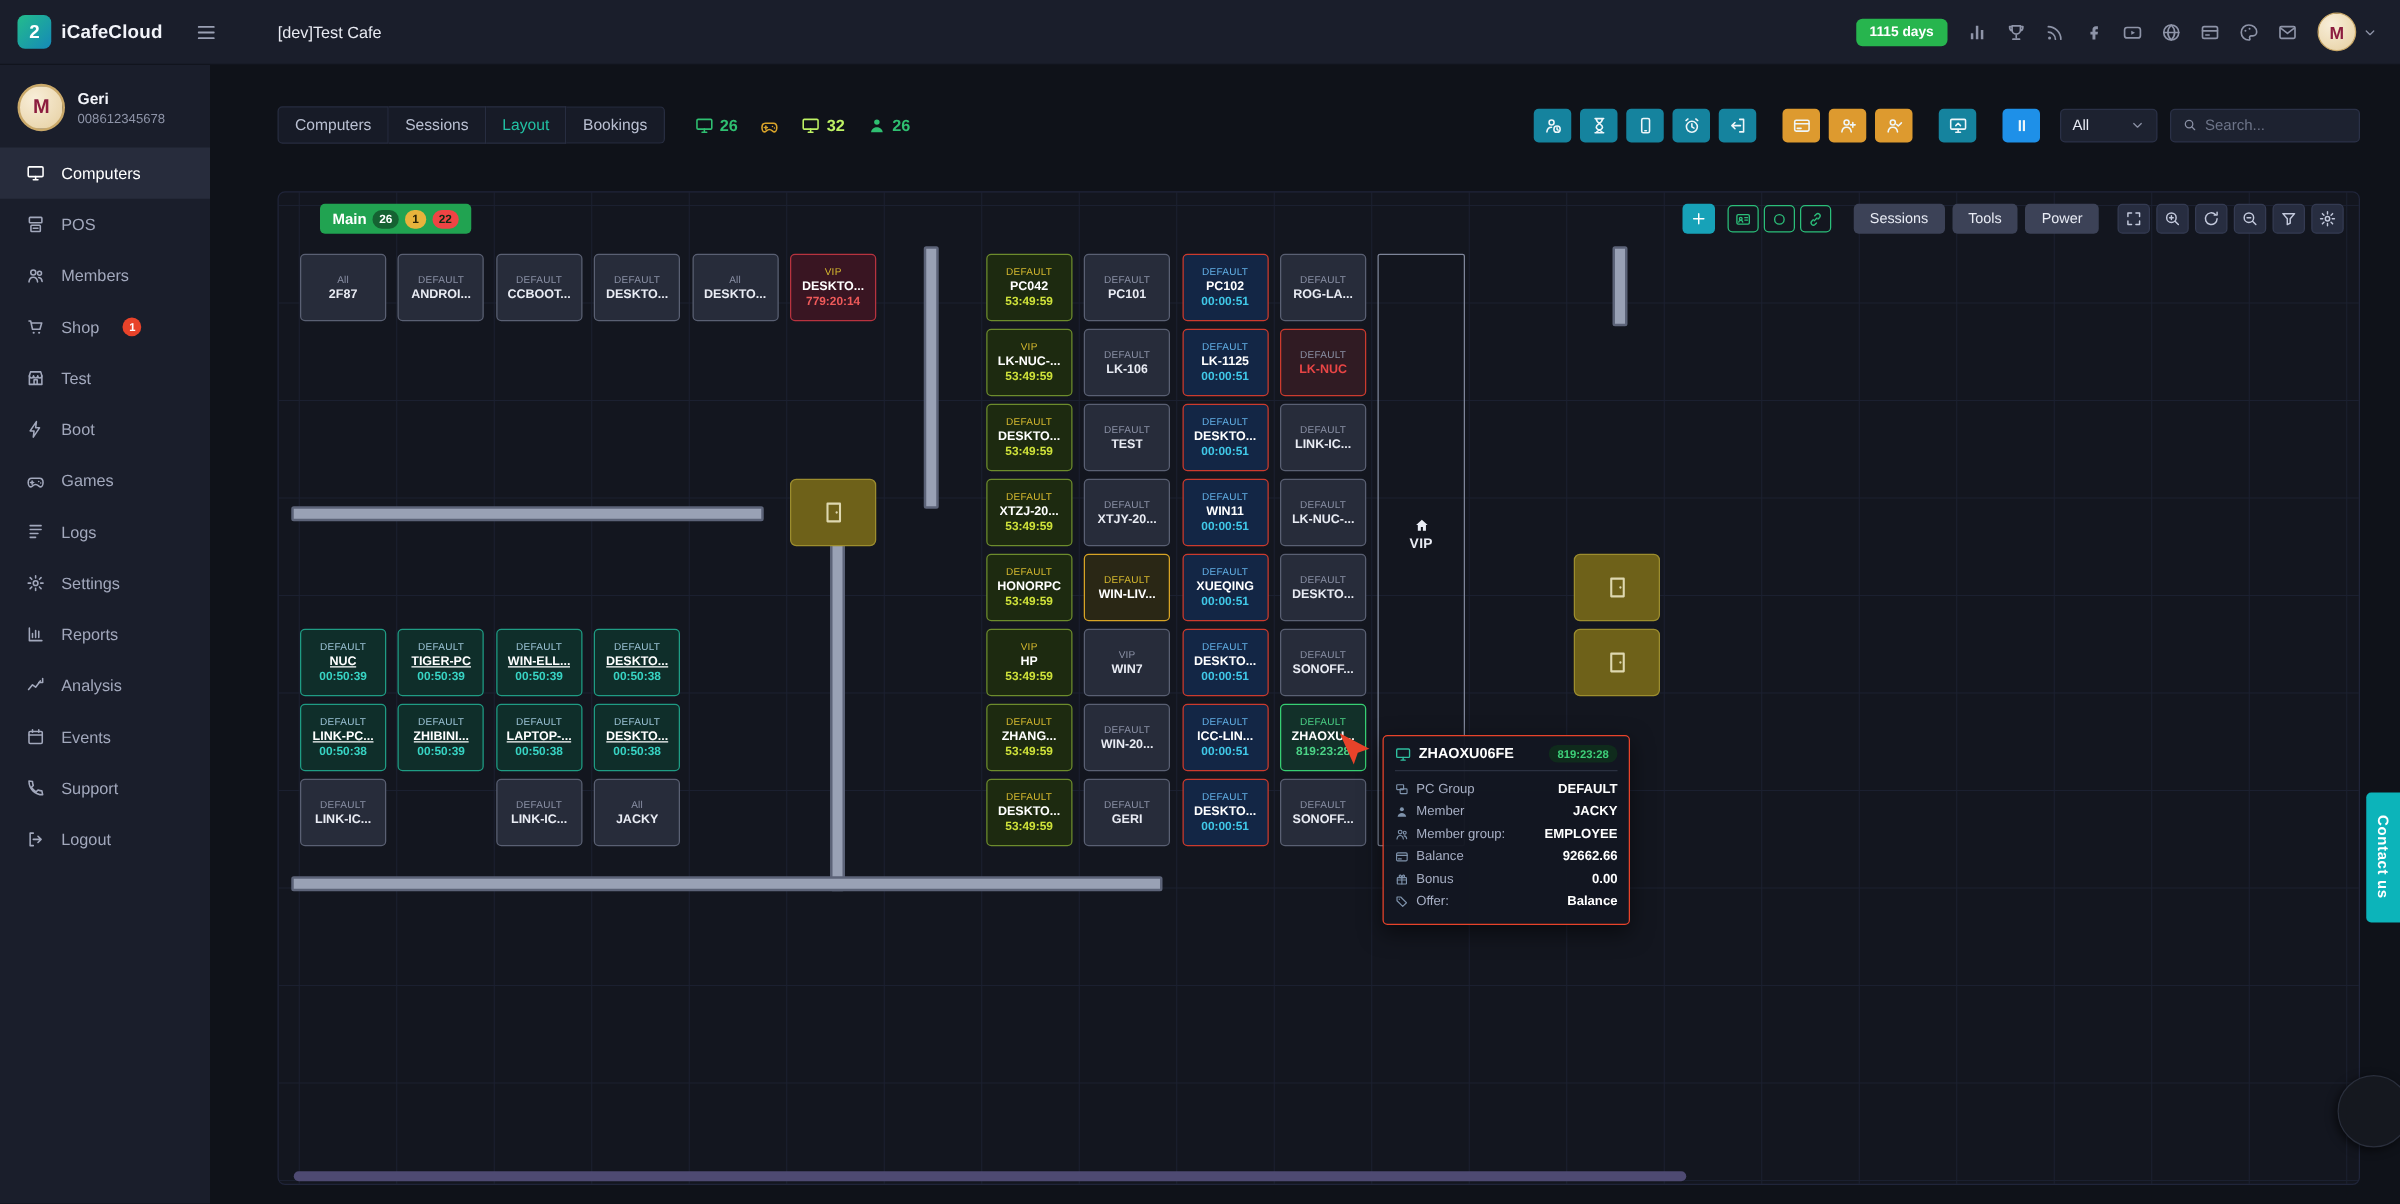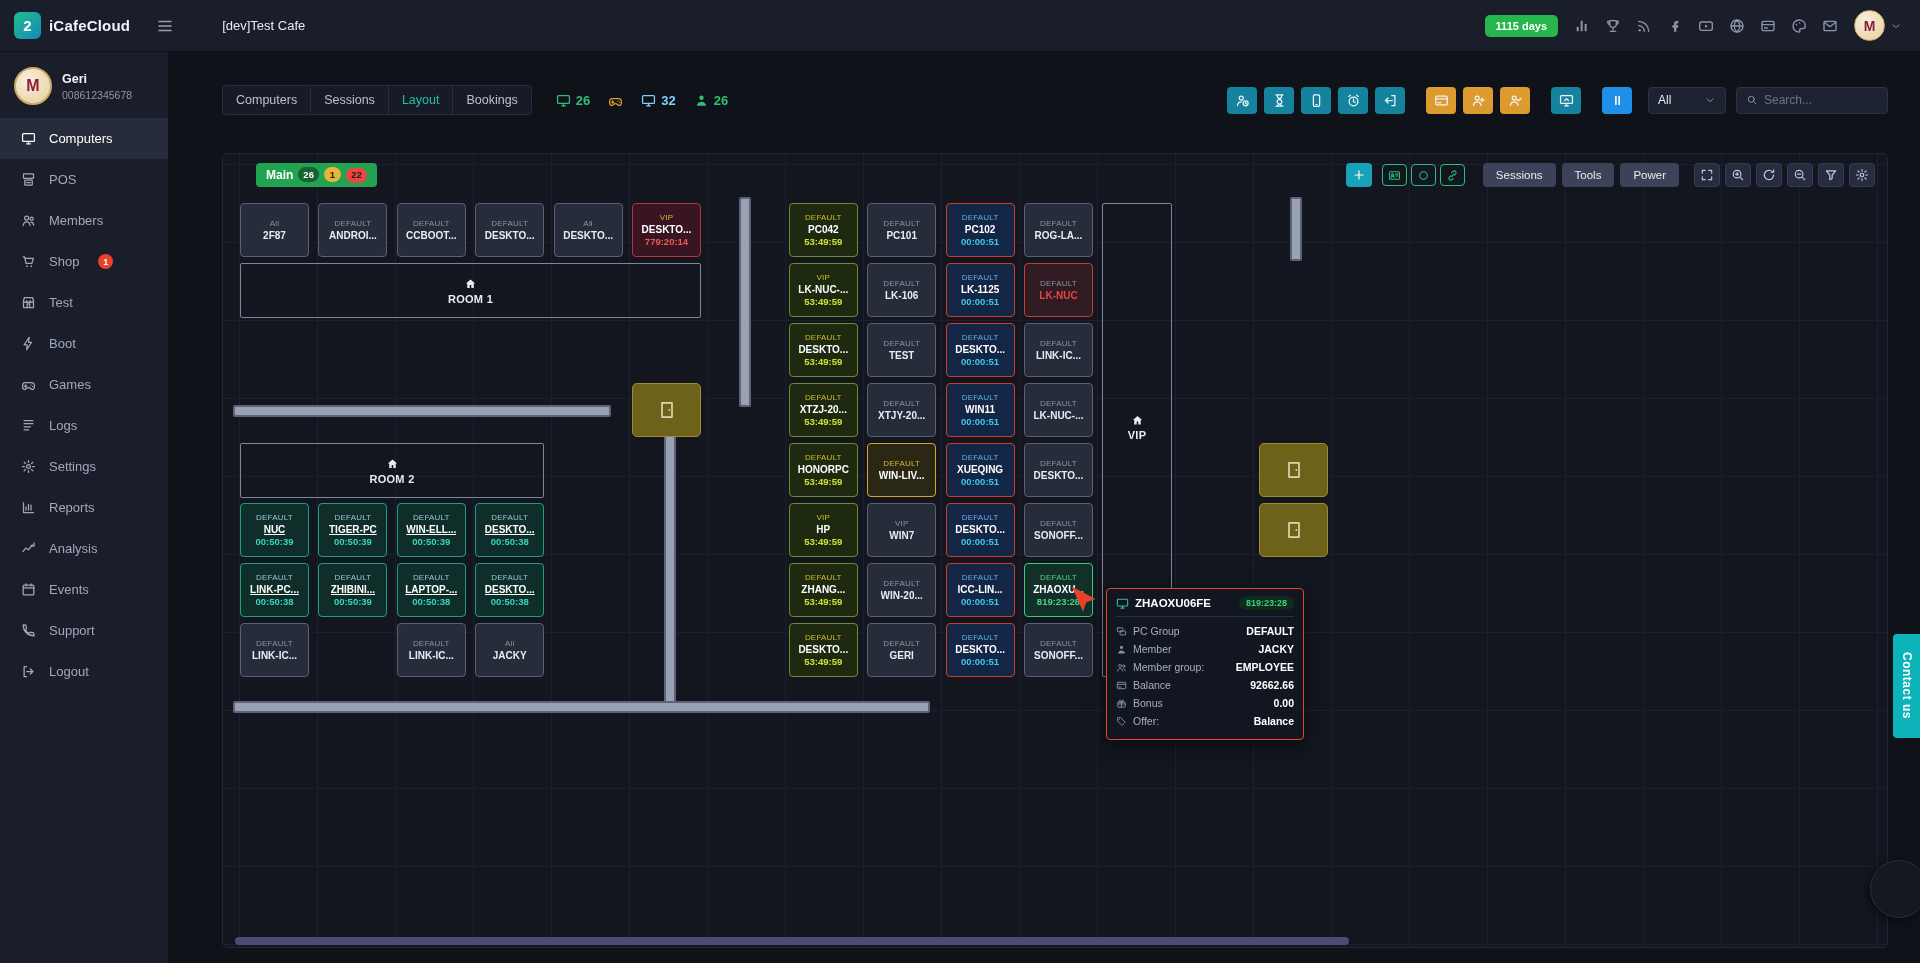--- a/index.html
+++ b/index.html
@@ -66,21 +66,21 @@
   .search-input::placeholder{color:#6d7488;}
 
   
   .map-panel{position:absolute;left:54px;top:101px;width:1666px;height:795px;background-color:#13161f;border:1px solid #20253a;border-radius:6px;overflow:hidden;
     background-image:linear-gradient(#1b2030 1px,transparent 1px),linear-gradient(90deg,#1b2030 1px,transparent 1px);background-size:78px 78px;background-position:16px 10px;}
   .map-toolbar{position:absolute;left:33px;right:12px;top:8px;height:26px;display:flex;align-items:center;z-index:30;}
   .zone-btn{display:flex;align-items:center;background:#21a351;color:#fff;border-radius:4px;padding:4px 10px;font-size:12px;font-weight:bold;cursor:pointer;}
   .zb{min-width:17px;height:15px;border-radius:8px;font-size:9.5px;font-weight:bold;display:inline-flex;align-items:center;justify-content:center;padding:0 5px;margin-left:5px;}
   .zb-darkgreen{background:#156232;color:#ffffff;}
   .zb-amber{background:#e8b33c;color:#2a2206;}
-  .zb-green{background:#ef4444;color:#0c2a14;font-family:Liberation Mono, monospace;}
+  .zb-green{background:#ef4444;color:#0c2a14;}
   .map-tools{margin-left:auto;display:flex;align-items:center;}
   .plus-btn{width:26px;height:24px;background:#17a2b8;border:none;border-radius:4px;color:#fff;display:inline-flex;align-items:center;justify-content:center;cursor:pointer;}
   .plus-btn svg{width:14px;height:14px;}
   #map-mini-toggles{display:inline-flex;margin-left:6px;}
   .mini-toggle{width:25px;height:22px;background:transparent;border:1px solid #2bbf7a;border-radius:4px;color:#2bbf7a;display:inline-flex;align-items:center;justify-content:center;margin-left:4px;cursor:pointer;}
   .mini-toggle svg{width:13px;height:13px;}
   #map-buttons{margin-left:12px;display:inline-flex;}
   .map-btn{height:24px;background:#3c4257;color:#e8ebf4;border:none;border-radius:4px;font-size:11.5px;padding:0 13px;margin-left:6px;font-family:inherit;cursor:pointer;}
   #map-icon-buttons{margin-left:10px;display:inline-flex;}
   .map-icon-btn{width:26px;height:24px;background:#272d40;border:1px solid #343b52;border-radius:4px;color:#c3c9dc;display:inline-flex;align-items:center;justify-content:center;margin-left:5px;cursor:pointer;}
@@ -379,21 +379,21 @@
           <b>26</b>
         </span>
         <span class="stat" style="color:#d8a32a">
           <span class="ic ">
             <svg viewBox="0 0 24 24">
               <path d="M7 9h10c3 0 4.5 2.5 4.5 5.5S20 20 18.5 20c-2.5 0-3-3-6.5-3s-4 3-6.5 3C4 20 2.5 17.5 2.5 14.5S4 9 7 9z" fill="none" stroke="currentColor" stroke-width="2" stroke-linecap="round" stroke-linejoin="round"></path>
               <path d="M7.5 12.5v4M5.5 14.5h4M16 13h.01M18.5 15h.01" fill="none" stroke="currentColor" stroke-width="2" stroke-linecap="round" stroke-linejoin="round"></path>
             </svg>
           </span>
         </span>
-        <span class="stat" style="color:#7dd3fc">
+        <span class="stat" style="color:#bef264">
           <span class="ic ">
             <svg viewBox="0 0 24 24">
               <rect x="2.5" y="4" width="19" height="12.5" rx="1.5" fill="none" stroke="currentColor" stroke-width="2" stroke-linecap="round" stroke-linejoin="round"></rect>
               <path d="M9 20.5h6M12 16.5v4" fill="none" stroke="currentColor" stroke-width="2" stroke-linecap="round" stroke-linejoin="round"></path>
             </svg>
           </span>
           <b>32</b>
         </span>
         <span class="stat" style="color:#2fbf71">
           <span class="ic ">
@@ -562,40 +562,20 @@
           </span>
       </div>
     </div>
 
     <div id="map-canvas" class="map-canvas">
         <div class="wall" style="left:516px;top:43px;width:12px;height:210px"></div>
         <div class="wall" style="left:10px;top:251px;width:378px;height:12px"></div>
         <div class="wall" style="left:441px;top:267px;width:12px;height:292px"></div>
         <div class="wall" style="left:10px;top:547px;width:697px;height:12px"></div>
         <div class="wall" style="left:1067px;top:43px;width:12px;height:64px"></div>
-        <div class="room" style="left:17px;top:109px;width:461px;height:55px">
-          <div class="room-label">
-            <span class="ic ">
-              <svg viewBox="0 0 24 24">
-                <path d="M12 3.5L3.5 11H6v8.5h4.5V14h3v5.5H18V11h2.5z" fill="currentColor"></path>
-              </svg>
-            </span>
-            <span class="room-name">ROOM 1</span>
-          </div>
-        </div>
-        <div class="room" style="left:17px;top:289px;width:304px;height:55px">
-          <div class="room-label">
-            <span class="ic ">
-              <svg viewBox="0 0 24 24">
-                <path d="M12 3.5L3.5 11H6v8.5h4.5V14h3v5.5H18V11h2.5z" fill="currentColor"></path>
-              </svg>
-            </span>
-            <span class="room-name">ROOM 2</span>
-          </div>
-        </div>
         <div class="room" style="left:879px;top:49px;width:70px;height:474px">
           <div class="room-label" style="top:210px;transform:none">
             <span class="ic ">
               <svg viewBox="0 0 24 24">
                 <path d="M12 3.5L3.5 11H6v8.5h4.5V14h3v5.5H18V11h2.5z" fill="currentColor"></path>
               </svg>
             </span>
             <span class="room-name">VIP</span>
           </div>
         </div>

